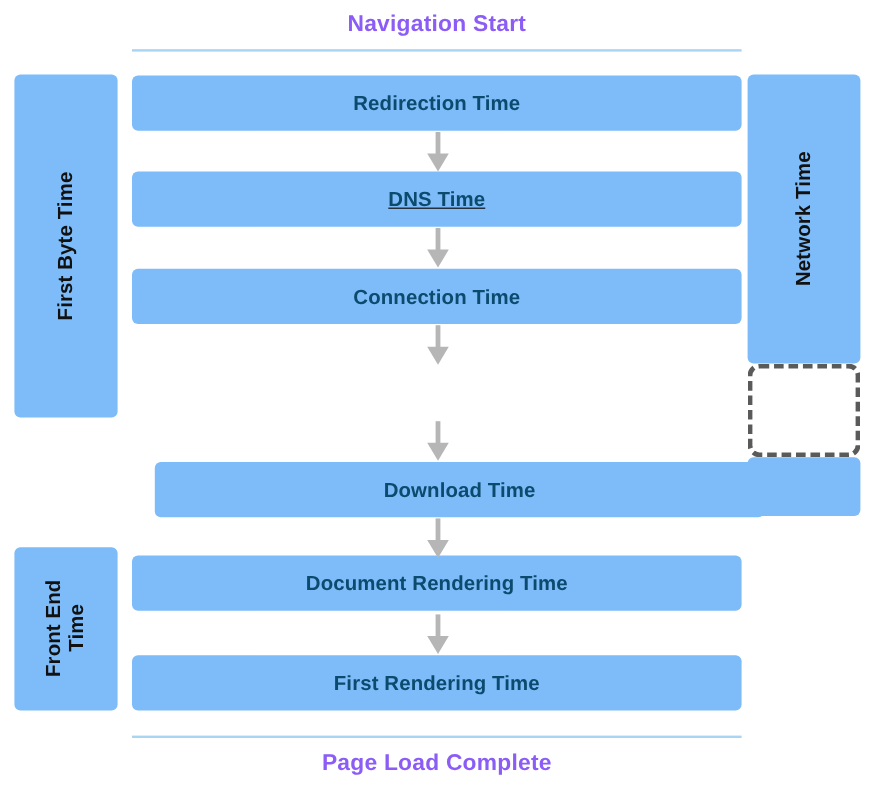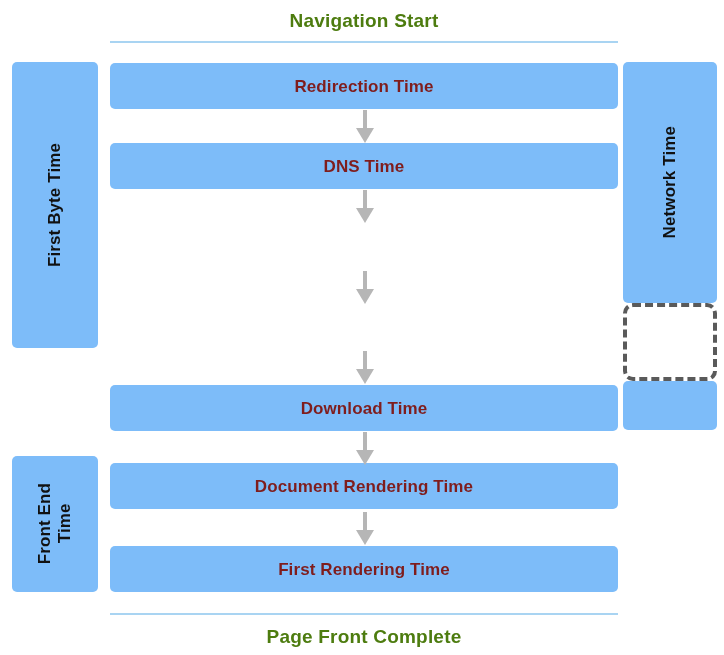--- a/index.html
+++ b/index.html
@@ -39,29 +39,29 @@
 
   
   .stage {
     left: 110px;
     width: 508px;
     height: 46px;
   }
   .stage .stage-label {
     font-size: 17px;
     font-weight: bold;
-    color: #7f1d1d;
+    color: #0c4a6e;
     line-height: 1;
   }
 
   #stage-0 { top: 63px; }
-  #stage-1 { top: 143px; }
+  #stage-1 { top: 143px; text-decoration: underline; }
   #stage-2 { top: 224px; }
   #stage-3 { top: 304px; }
-  #stage-4 { top: 385px; }
+  #stage-4 { top: 385px; margin-left: 19px; }
   #stage-5 { top: 463px; }
   #stage-6 { top: 546px; }
 
   
   .side {
     width: 86px;
   }
   .side .side-label {
     writing-mode: vertical-rl;
     transform: rotate(180deg);
@@ -110,21 +110,21 @@
   }
 
   
   .caption {
     position: absolute;
     left: 110px;
     width: 508px;
     text-align: center;
     font-size: 19px;
     font-weight: bold;
-    color: #4d7c0f;
+    color: #8b5cf6;
     letter-spacing: 0.2px;
   }
   #navigation-start { top: 10px; }
   #page-load-complete { top: 626px; }
 
   .rule {
     position: absolute;
     left: 110px;
     width: 508px;
     height: 2px;
@@ -191,20 +191,23 @@
   <div class="blk side" id="network-time-tail"></div>
 
   <div class="blk stage" id="stage-0">
     <span class="stage-label">Redirection Time</span>
   </div>
 
   <div class="blk stage" id="stage-1">
     <span class="stage-label">DNS Time</span>
   </div>
 
+  <div class="blk stage" id="stage-2">
+    <span class="stage-label">Connection Time</span>
+  </div>
 
 
   <div class="blk stage" id="stage-4">
     <span class="stage-label">Download Time</span>
   </div>
 
   <div class="blk stage" id="stage-5">
     <span class="stage-label">Document Rendering Time</span>
   </div>
 
@@ -231,15 +234,15 @@
   <div class="arrow" id="arrow-4">
     <div class="shaft"></div>
     <div class="head"></div>
   </div>
   <div class="arrow" id="arrow-5">
     <div class="shaft"></div>
     <div class="head"></div>
   </div>
 
   <div class="rule" id="rule-bottom"></div>
-  <div class="caption" id="page-load-complete">Page Front Complete</div>
+  <div class="caption" id="page-load-complete">Page Load Complete</div>
 
 </div>
 
 </body></html>

